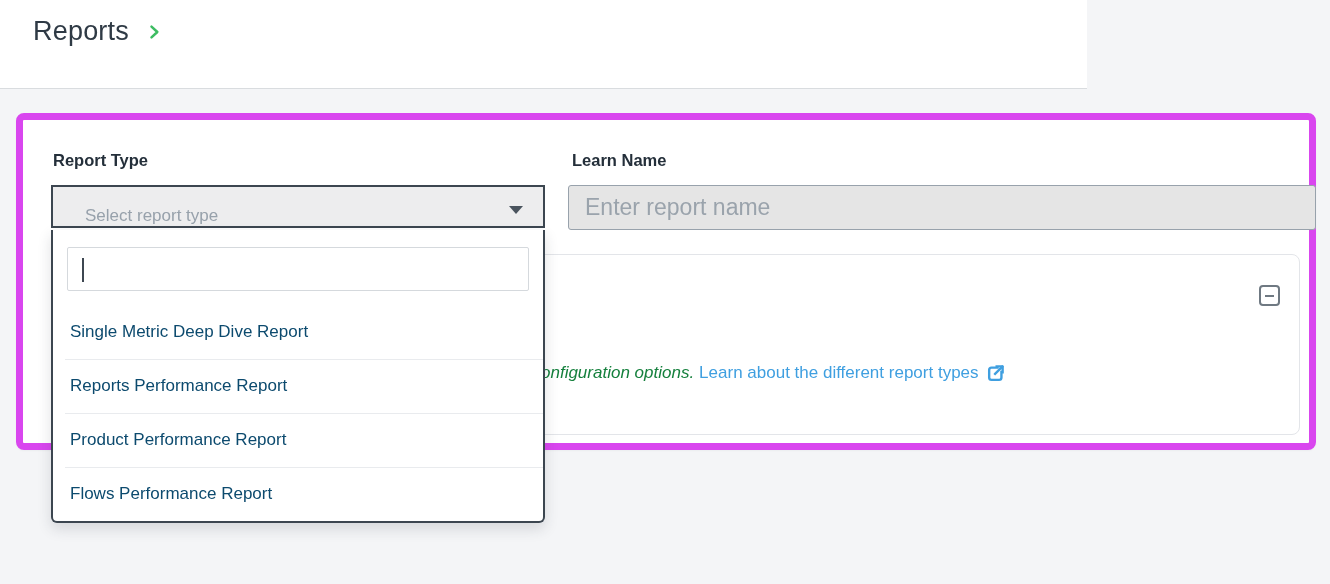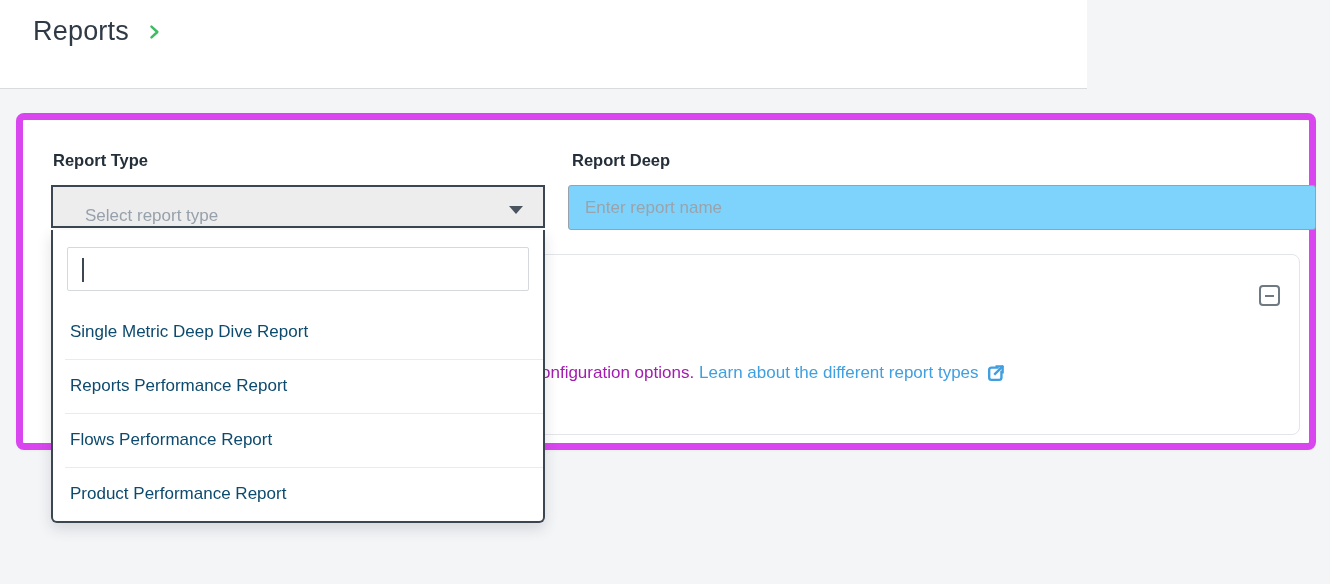--- a/index.html
+++ b/index.html
@@ -32,43 +32,43 @@
   }
   .field-label {
     position: absolute; font-size: 16.5px; font-weight: 600; color: #242f3a;
   }
   .label-type { left: 30px; top: 31px; }
   .label-name { left: 549px; top: 31px; }
 
   
   .name-input {
     position: absolute; left: 545px; top: 65px; width: 748px; height: 45px;
-    border: 1px solid #98a2ac; border-radius: 3px; background: #7dd3fc;
-    font-family: inherit; font-size: 17px; padding: 0 16px; color: #2f3a45;
+    border: 1px solid #98a2ac; border-radius: 3px; background: #e5e5e5;
+    font-family: inherit; font-size: 23px; padding: 0 16px; color: #2f3a45;
   }
   .name-input::placeholder { color: #9aa3ac; opacity: 1; }
 
   
   .info-panel {
     position: absolute; left: 28px; top: 134px; width: 1249px; height: 181px;
     background: #fff; border: 1px solid #e3e5e9; border-radius: 8px;
     z-index: 1;
   }
   .collapse-btn {
     position: absolute; top: 30px; right: 19px; width: 21px; height: 21px;
     background: #fff; border: 2px solid #6f7982; border-radius: 4px;
     display: flex; align-items: center; justify-content: center; cursor: pointer;
   }
   .collapse-btn .minus-bar { width: 9px; height: 2px; background: #6f7982; }
   .info-line {
     position: absolute; left: 489px; top: 106px;
     font-size: 17px; line-height: 24px; white-space: nowrap;
     display: flex; align-items: center;
   }
-  .info-muted { color: #a21caf; }
+  .info-muted { color: #15803d; font-style: italic; }
   .info-link { color: #3f9fe0; text-decoration: none; margin-left: 5px; display: inline-flex; align-items: center; cursor: pointer; justify-content: center; }
   .ext-icon { margin-left: 7px; display: inline-flex; }
 
   
   .combo { position: absolute; left: 28px; top: 65px; width: 494px; z-index: 30; }
   .select-box {
     position: relative; width: 494px; height: 43px;
     background: #ededee; border: 2px solid #3c4650;
     display: flex; align-items: flex-end; padding: 0 32px; cursor: pointer;
   }
@@ -116,21 +116,21 @@
           <polyline points="9 5.5 16 12 9 18.5"></polyline>
         </svg>
       </span>
     </div>
   </div>
 
   <div class="card">
 
     <div class="field-label label-type">Report Type</div>
 
-    <div class="field-label label-name">Report Deep</div>
+    <div class="field-label label-name">Learn Name</div>
 
     <input class="name-input" type="text" placeholder="Enter report name" style="">
 
     <div class="info-panel">
       <div class="collapse-btn">
         <span class="minus-bar"></span>
       </div>
       <div class="info-line">
         <span class="info-muted">onfiguration options.</span>
         <a class="info-link">
@@ -156,21 +156,21 @@
         <div class="search-input">
           <span class="search-caret"></span>
         </div>
         <div class="options-list">
 
             <div class="dropdown-option">Single Metric Deep Dive Report</div>
 
 
             <div class="dropdown-option">Reports Performance Report</div>
 
+            <div class="dropdown-option">Product Performance Report</div>
+
             <div class="dropdown-option">Flows Performance Report</div>
-
-            <div class="dropdown-option">Product Performance Report</div>
           </div>
       </div>
     </div>
 
   </div>
 </div>
 
 </body></html>

